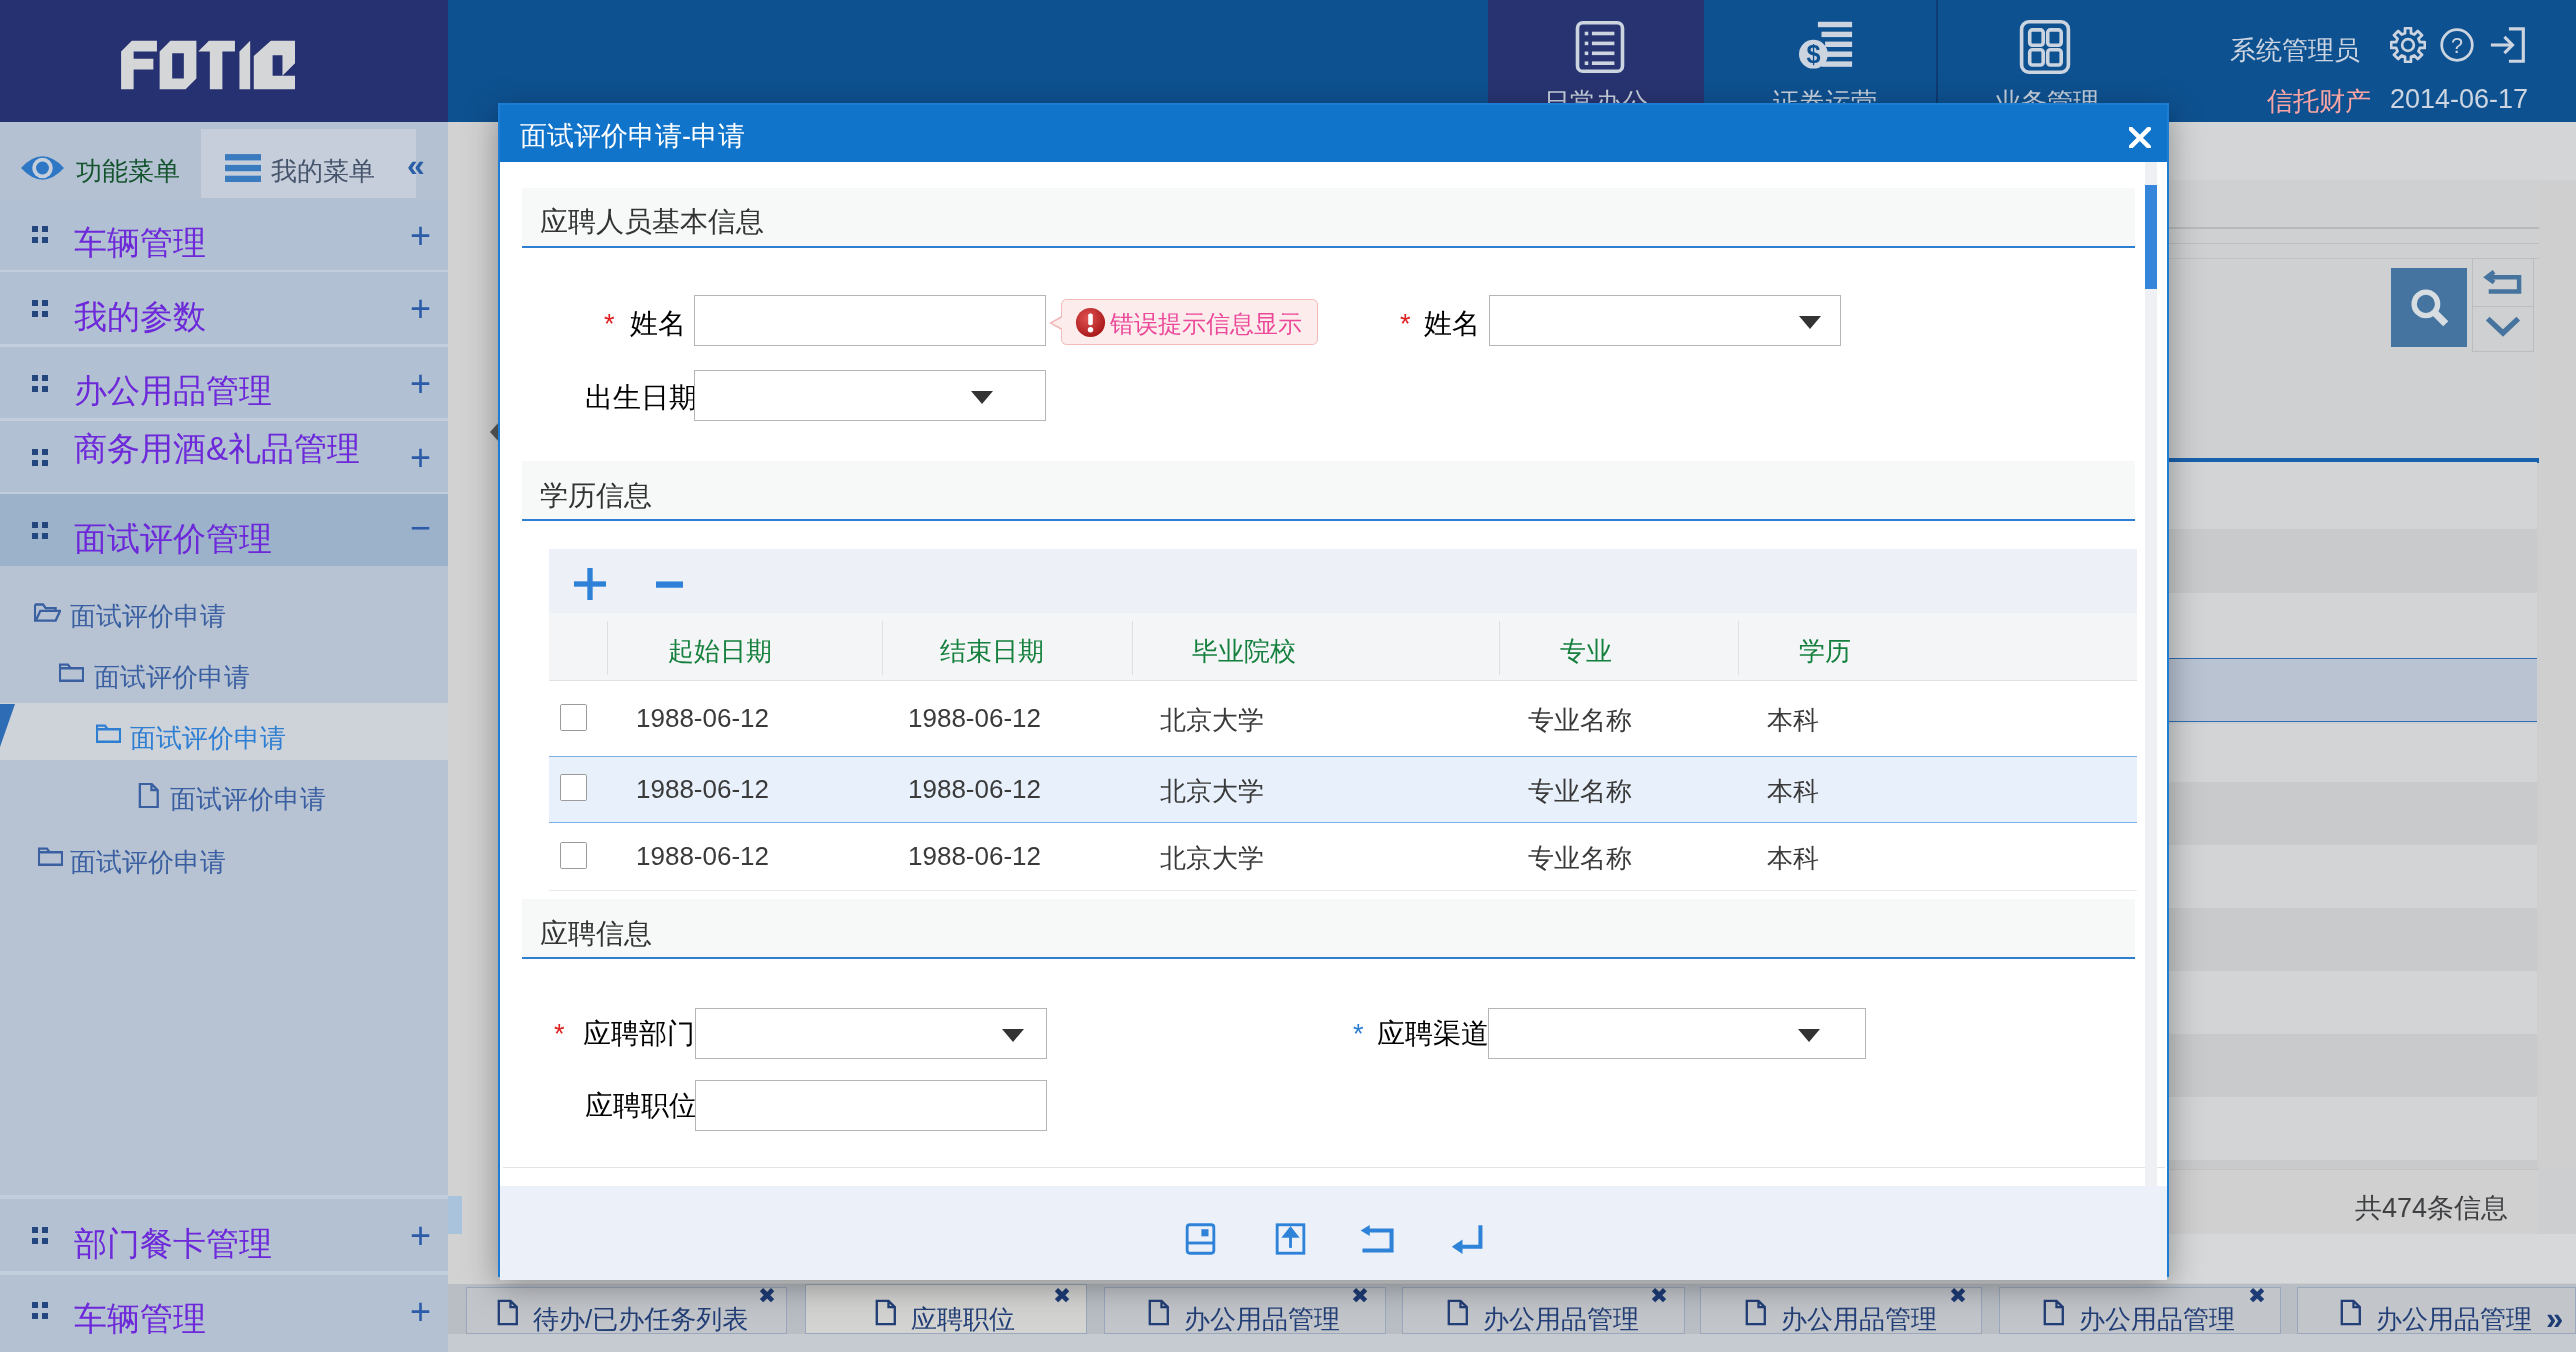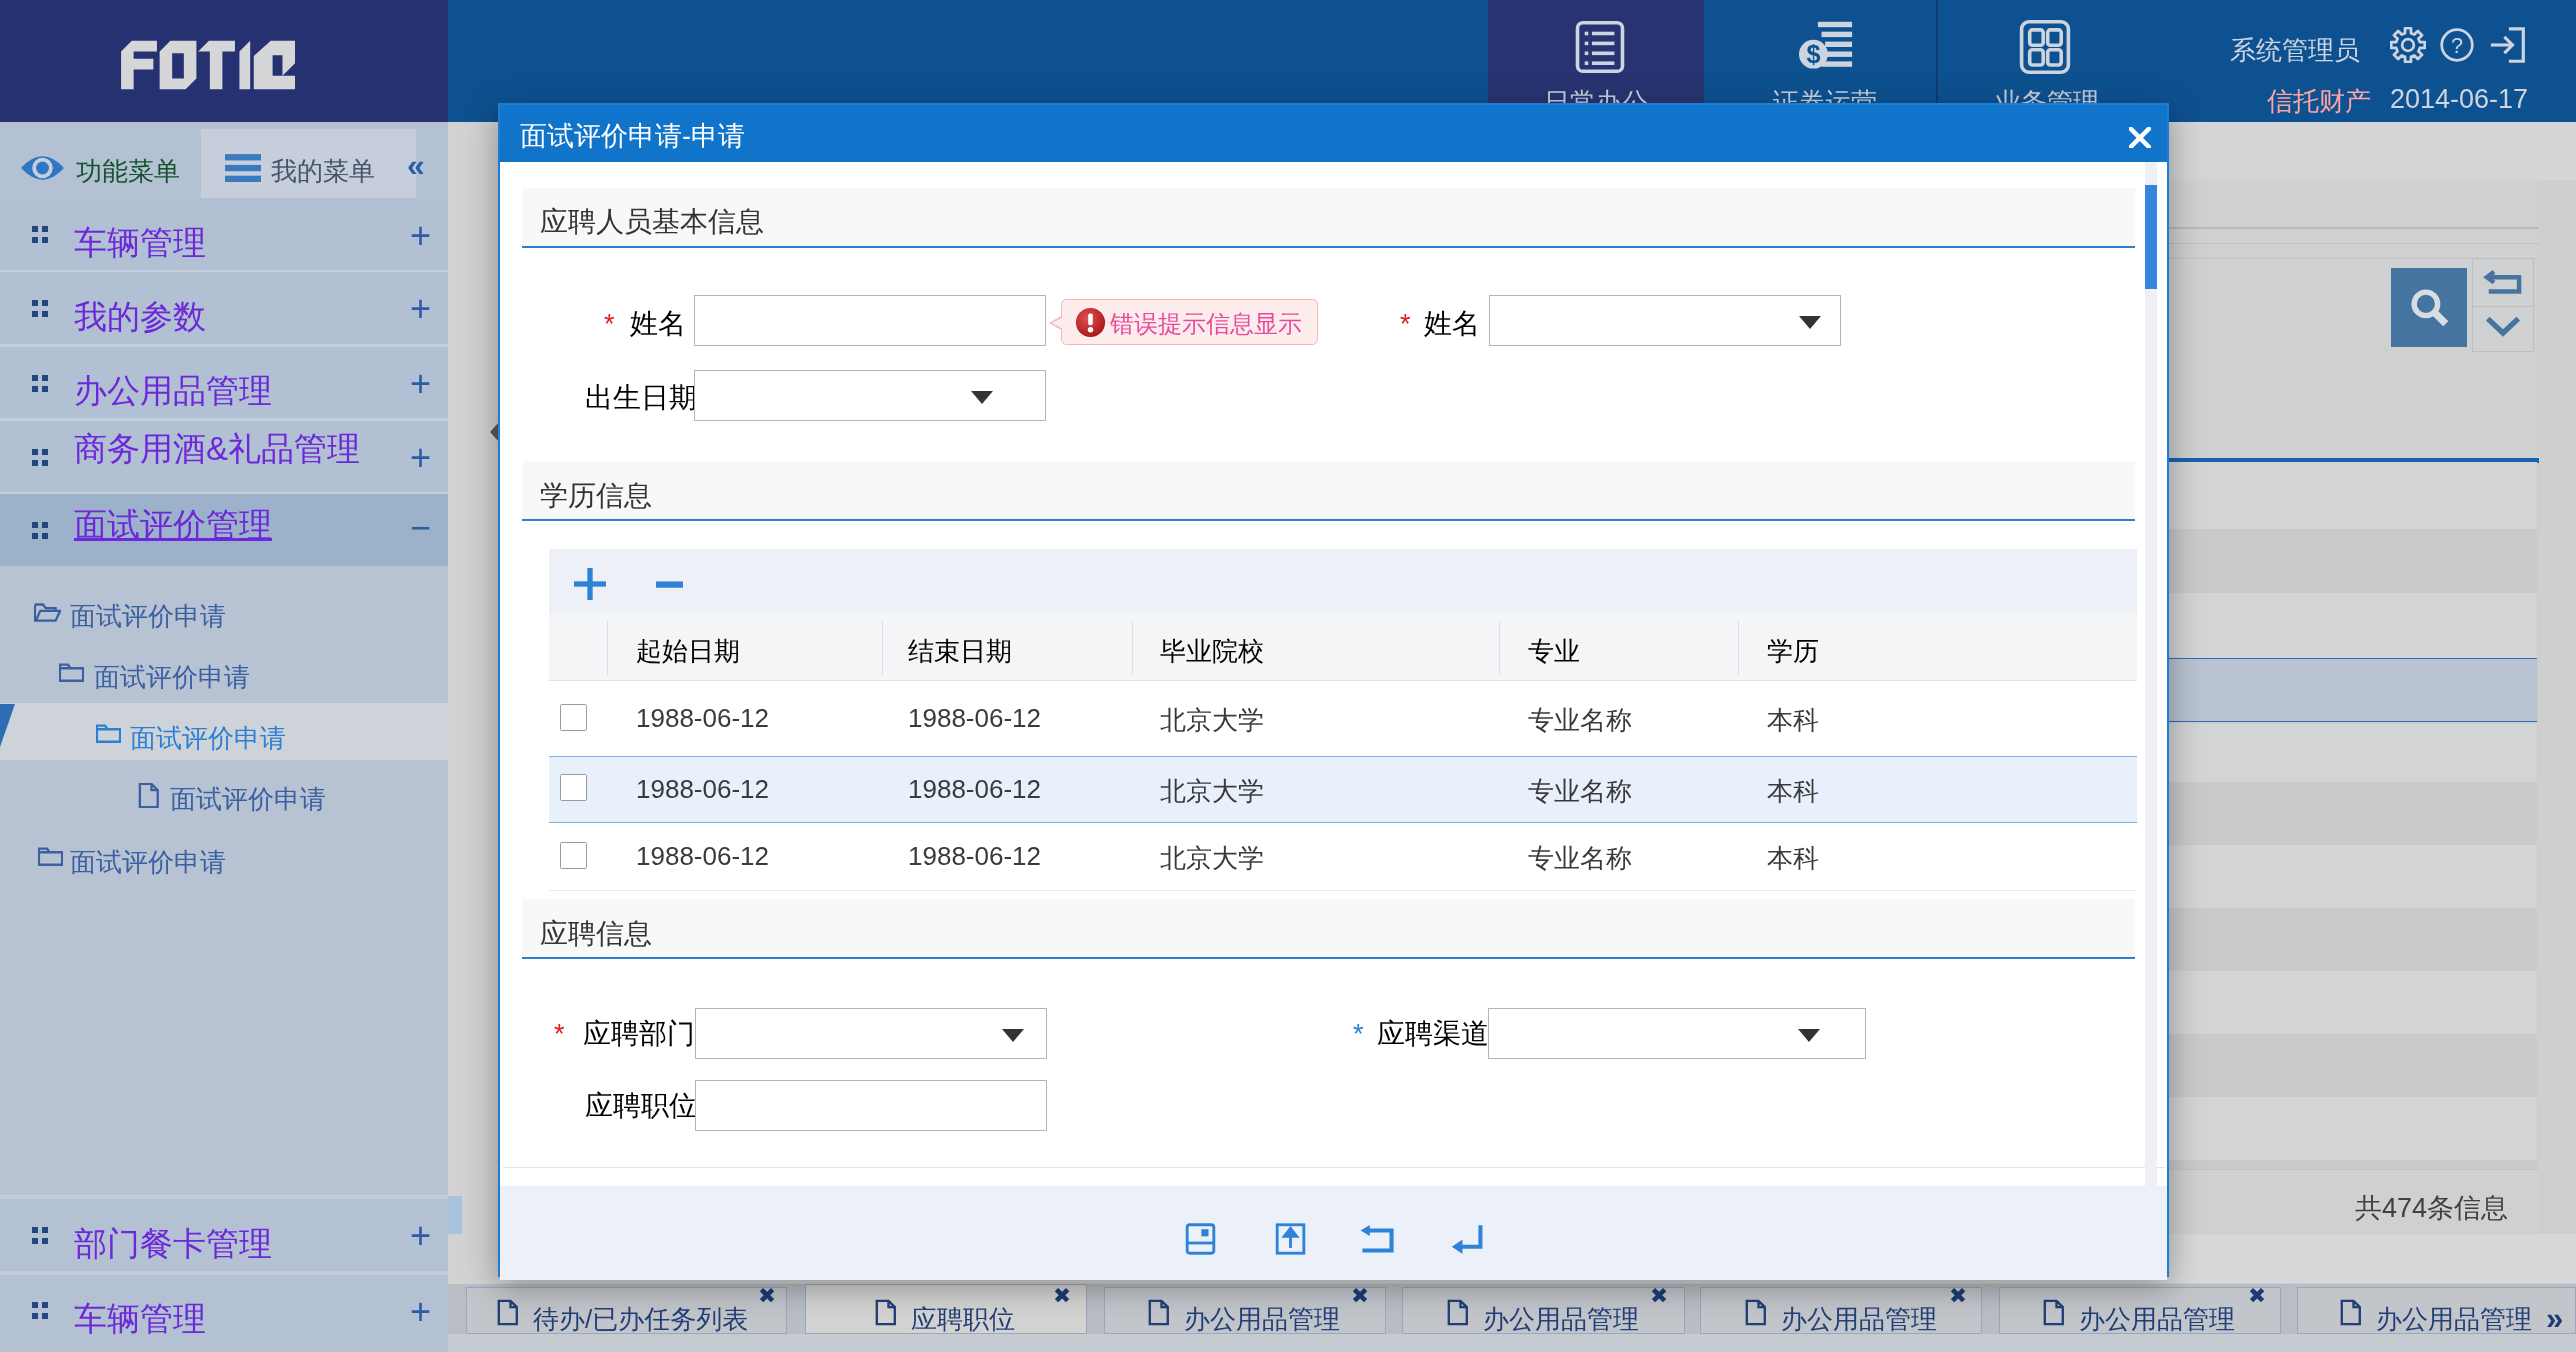--- a/index.html
+++ b/index.html
@@ -119,21 +119,21 @@
   <div class="abs" style="left:0;top:372px;width:448px;height:72px;background:#9cb2cb;"></div>
 
   <div class="abs mtxt" style="top:99px;">车辆管理</div>
     <div class="abs mplus" style="top:93px;">+</div>
   <div class="abs mtxt" style="top:173px;">我的参数</div>
     <div class="abs mplus" style="top:166px;">+</div>
   <div class="abs mtxt" style="top:247px;">办公用品管理</div>
     <div class="abs mplus" style="top:241px;">+</div>
   <div class="abs mtxt" style="top:305px;">商务用酒&amp;礼品管理</div>
     <div class="abs mplus" style="top:315px;">+</div>
-  <div class="abs mtxt" style="top:381px;text-decoration:underline;">面试评价管理</div>
+  <div class="abs mtxt" style="top:395px;">面试评价管理</div>
     <div class="abs mplus" style="top:385px;">−</div>
 
   <div class="abs dots" style="top:104px;"></div>
   <div class="abs dots" style="top:178px;"></div>
   <div class="abs dots" style="top:253px;"></div>
   <div class="abs dots" style="top:327px;"></div>
   <div class="abs dots" style="top:400px;"></div>
 
   <div class="abs" style="left:0;top:444px;width:448px;height:629px;background:#b7c3d3;"></div>
   <div class="abs" style="left:0;top:581px;width:448px;height:57px;background:#ced3d9;"></div>
@@ -420,18 +420,18 @@
   <div class="abs" style="left:1645px;top:57px;width:11.7px;height:1024px;background:#eef0f4;"></div>
   <div class="abs" style="left:1645px;top:80px;width:11.7px;height:104px;background:#3585da;"></div>
 </div>
 <style>
   .sect{left:21.6px;width:1613px;height:58px;background:#f7f8f8;border-bottom:2.7px solid #2e7fd2;}
   .stitle{left:40px;font-size:28px;color:#333;white-space:nowrap;}
   .lbl{font-size:28px;color:#000000;white-space:nowrap;}
   .lred{font-size:27px;color:#e02020;}
   .inp{height:49px;background:#fff;border:0.9px solid #b5b5b5;}
   .arr{width:0;height:0;border-top:13.5px solid #333;border-left:11.7px solid transparent;border-right:11.7px solid transparent;}
-  .th{font-size:26px;color:#000000;white-space:nowrap;}
+  .th{font-size:26px;color:#15803d;white-space:nowrap;margin-left:32px;}
   .td{font-size:26px;color:#3a3a3a;white-space:nowrap;}
   .colv{top:516px;width:0.9px;height:54px;background:#dddfe3;}
   .cb{left:60px;width:25px;height:25px;background:#fff;border:1.8px solid #9b9b9b;border-radius:1.8px;}
 </style>
 
 
 </body></html>

